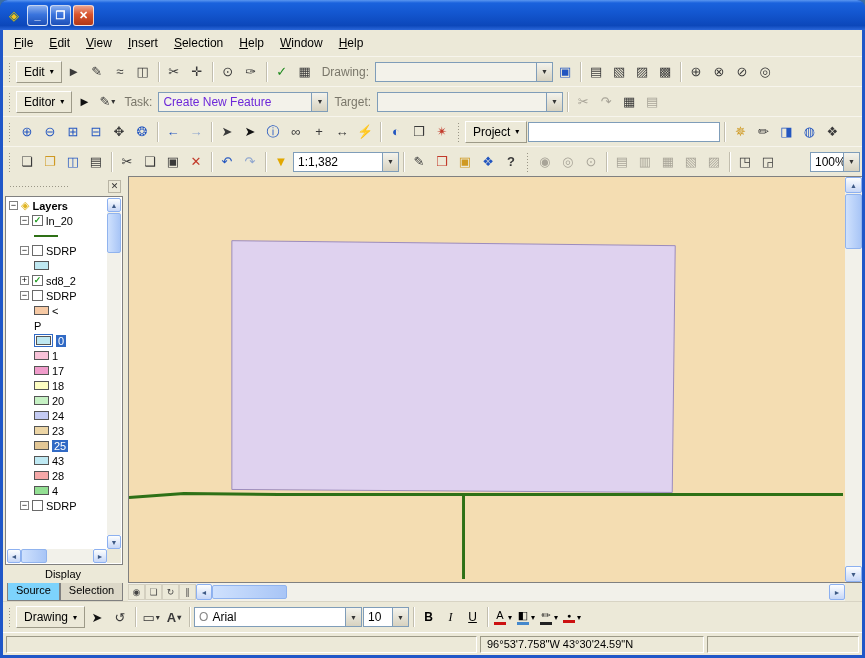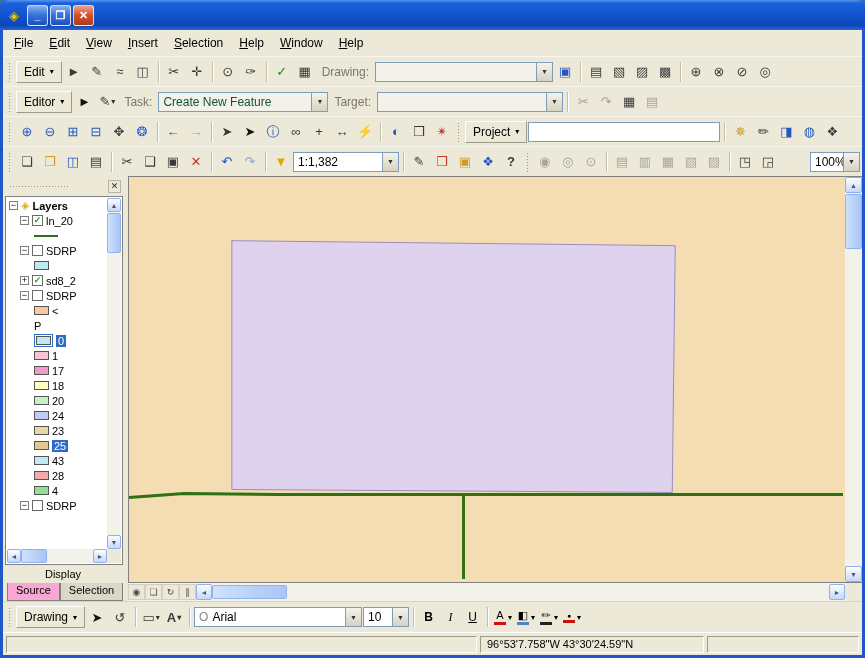--- a/index.html
+++ b/index.html
@@ -40,21 +40,21 @@
   .c-blue { color:#2356c0; } .c-ltblue { color:#8fa6cf; } .c-yellow { color:#e2a800; }
   .c-red { color:#c23a2a; } .c-green { color:#1e8a1e; } .c-gold { color:#cf9922; } .c-dark { color:#111; }
   .ddbtn { height:22px; flex:none; display:inline-flex; align-items:center; gap:5px; padding:0 7px; font-size:12px;
     color:#000; background:#ece9d8; border:1px solid; border-color:#fff #9d9a88 #9d9a88 #fff; }
   .ddbtn .dd { font-size:8px; }
   .tlabel { font-size:12px; color:#7a776a; padding:0 5px; flex:none; }
   .combo { height:20px; flex:none; background:#fff; border:1px solid #7f9db9; display:inline-flex; align-items:stretch; font-size:12px; }
   .combo .val { flex:1; display:flex; align-items:center; padding:0 4px; overflow:hidden; color:#000; }
   .combo .ca { width:16px; border-left:1px solid #7f9db9; background:linear-gradient(180deg,#f4f3ec,#d7d2c0);
     display:flex; align-items:center; justify-content:center; font-size:7px; color:#333; }
-  .combo.discombo { background:#f3f2ea; } .combo.discombo .val { color:#14532d; }
+  .combo.discombo { background:#f3f2ea; } .combo.discombo .val { color:#6d28d9; }
   .txtbox { height:20px; background:#fff; border:1px solid #7f9db9; flex:none; }
 
   
   .main { height:407px; flex:none; display:flex; background:#ece9d8; }
   .toc { width:120px; flex:none; display:flex; flex-direction:column; }
   .toc-mini { height:20px; flex:none; display:flex; align-items:center; padding:1px 2px; }
   .xbtn { width:13px; height:13px; margin-left:auto; font-size:9px; display:flex; align-items:center; justify-content:center;
     color:#333; border:1px solid #b8b4a4; background:#ece9d8; }
   .treebox { flex:1; background:#fff; border:1px solid #808080; margin-left:2px; position:relative; overflow:hidden; }
   .tree-content { position:absolute; inset:1px 15px 15px 1px; overflow:hidden; }
@@ -96,21 +96,21 @@
   .map-vsb { position:absolute; top:0; right:0; bottom:0; width:17px; background:#f2f1ea;
     display:flex; flex-direction:column; }
   .map-vsb .sb-btn { height:16px; }
   .map-vsb .mid { flex:1; }
   .map-vsb .sb-thumb { height:55px; margin:1px 0; }
 
   
   .bottomstrip { height:18px; flex:none; display:flex; background:#ece9d8; align-items:stretch; }
   .toctabs { width:125px; flex:none; display:flex; padding-left:4px; }
   .tab { font-size:11px; padding:1px 8px 0; border:1px solid #808080; border-top:none; background:#dcd8c8; color:#000; }
-  .tab.active { background:#f9a8d4; }
+  .tab.active { background:#7dd3fc; }
   .mapbottom { flex:1; display:flex; align-items:center; background:#f2f1ea; }
   .vbtn { width:17px; height:16px; flex:none; display:flex; align-items:center; justify-content:center;
     font-size:9px; color:#444; background:#ece9d8; border:1px solid #d4d0c0; }
   .mapbottom .sb-btn { width:16px; height:16px; }
   .mapbottom .sb-thumb { width:75px; height:14px; margin:1px 0; }
   .mapbottom .trackfill { flex:1; }
   .corner17 { width:17px; height:100%; background:#ece9d8; flex:none; }
 
   
   .drawbar { height:31px; flex:none; background:#ece9d8; display:flex; align-items:center; gap:1px; padding:0 2px;

